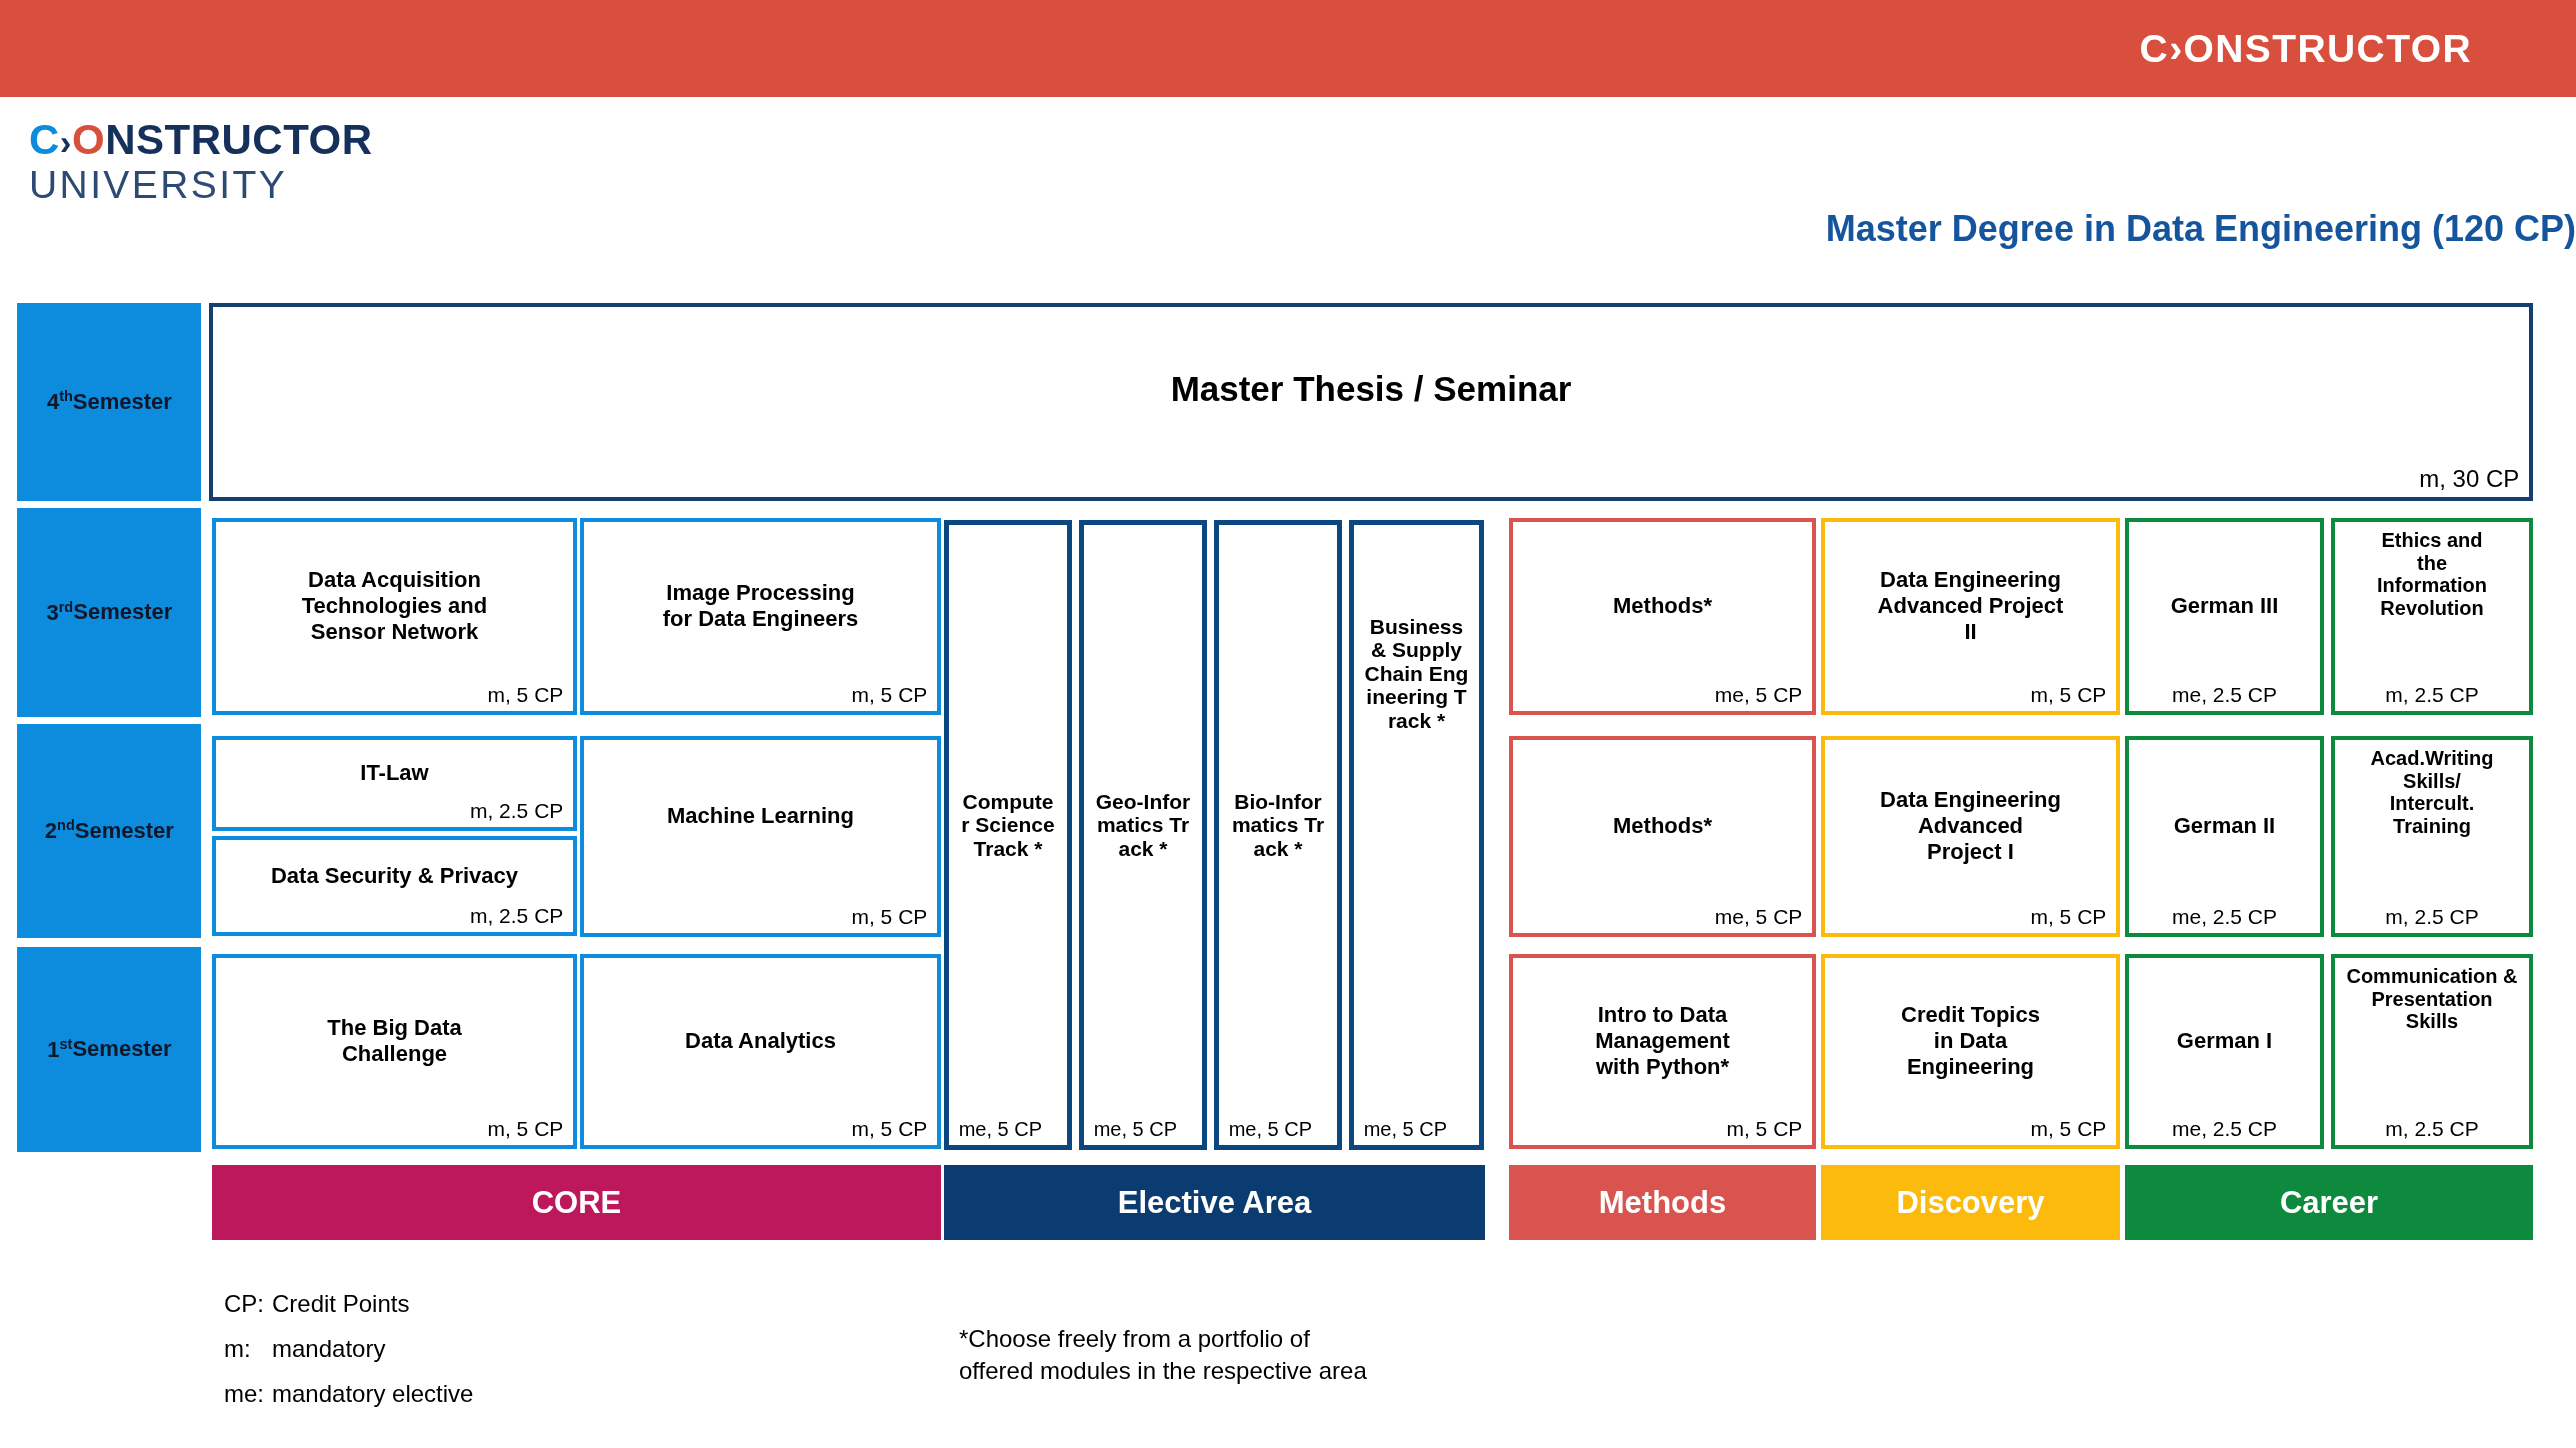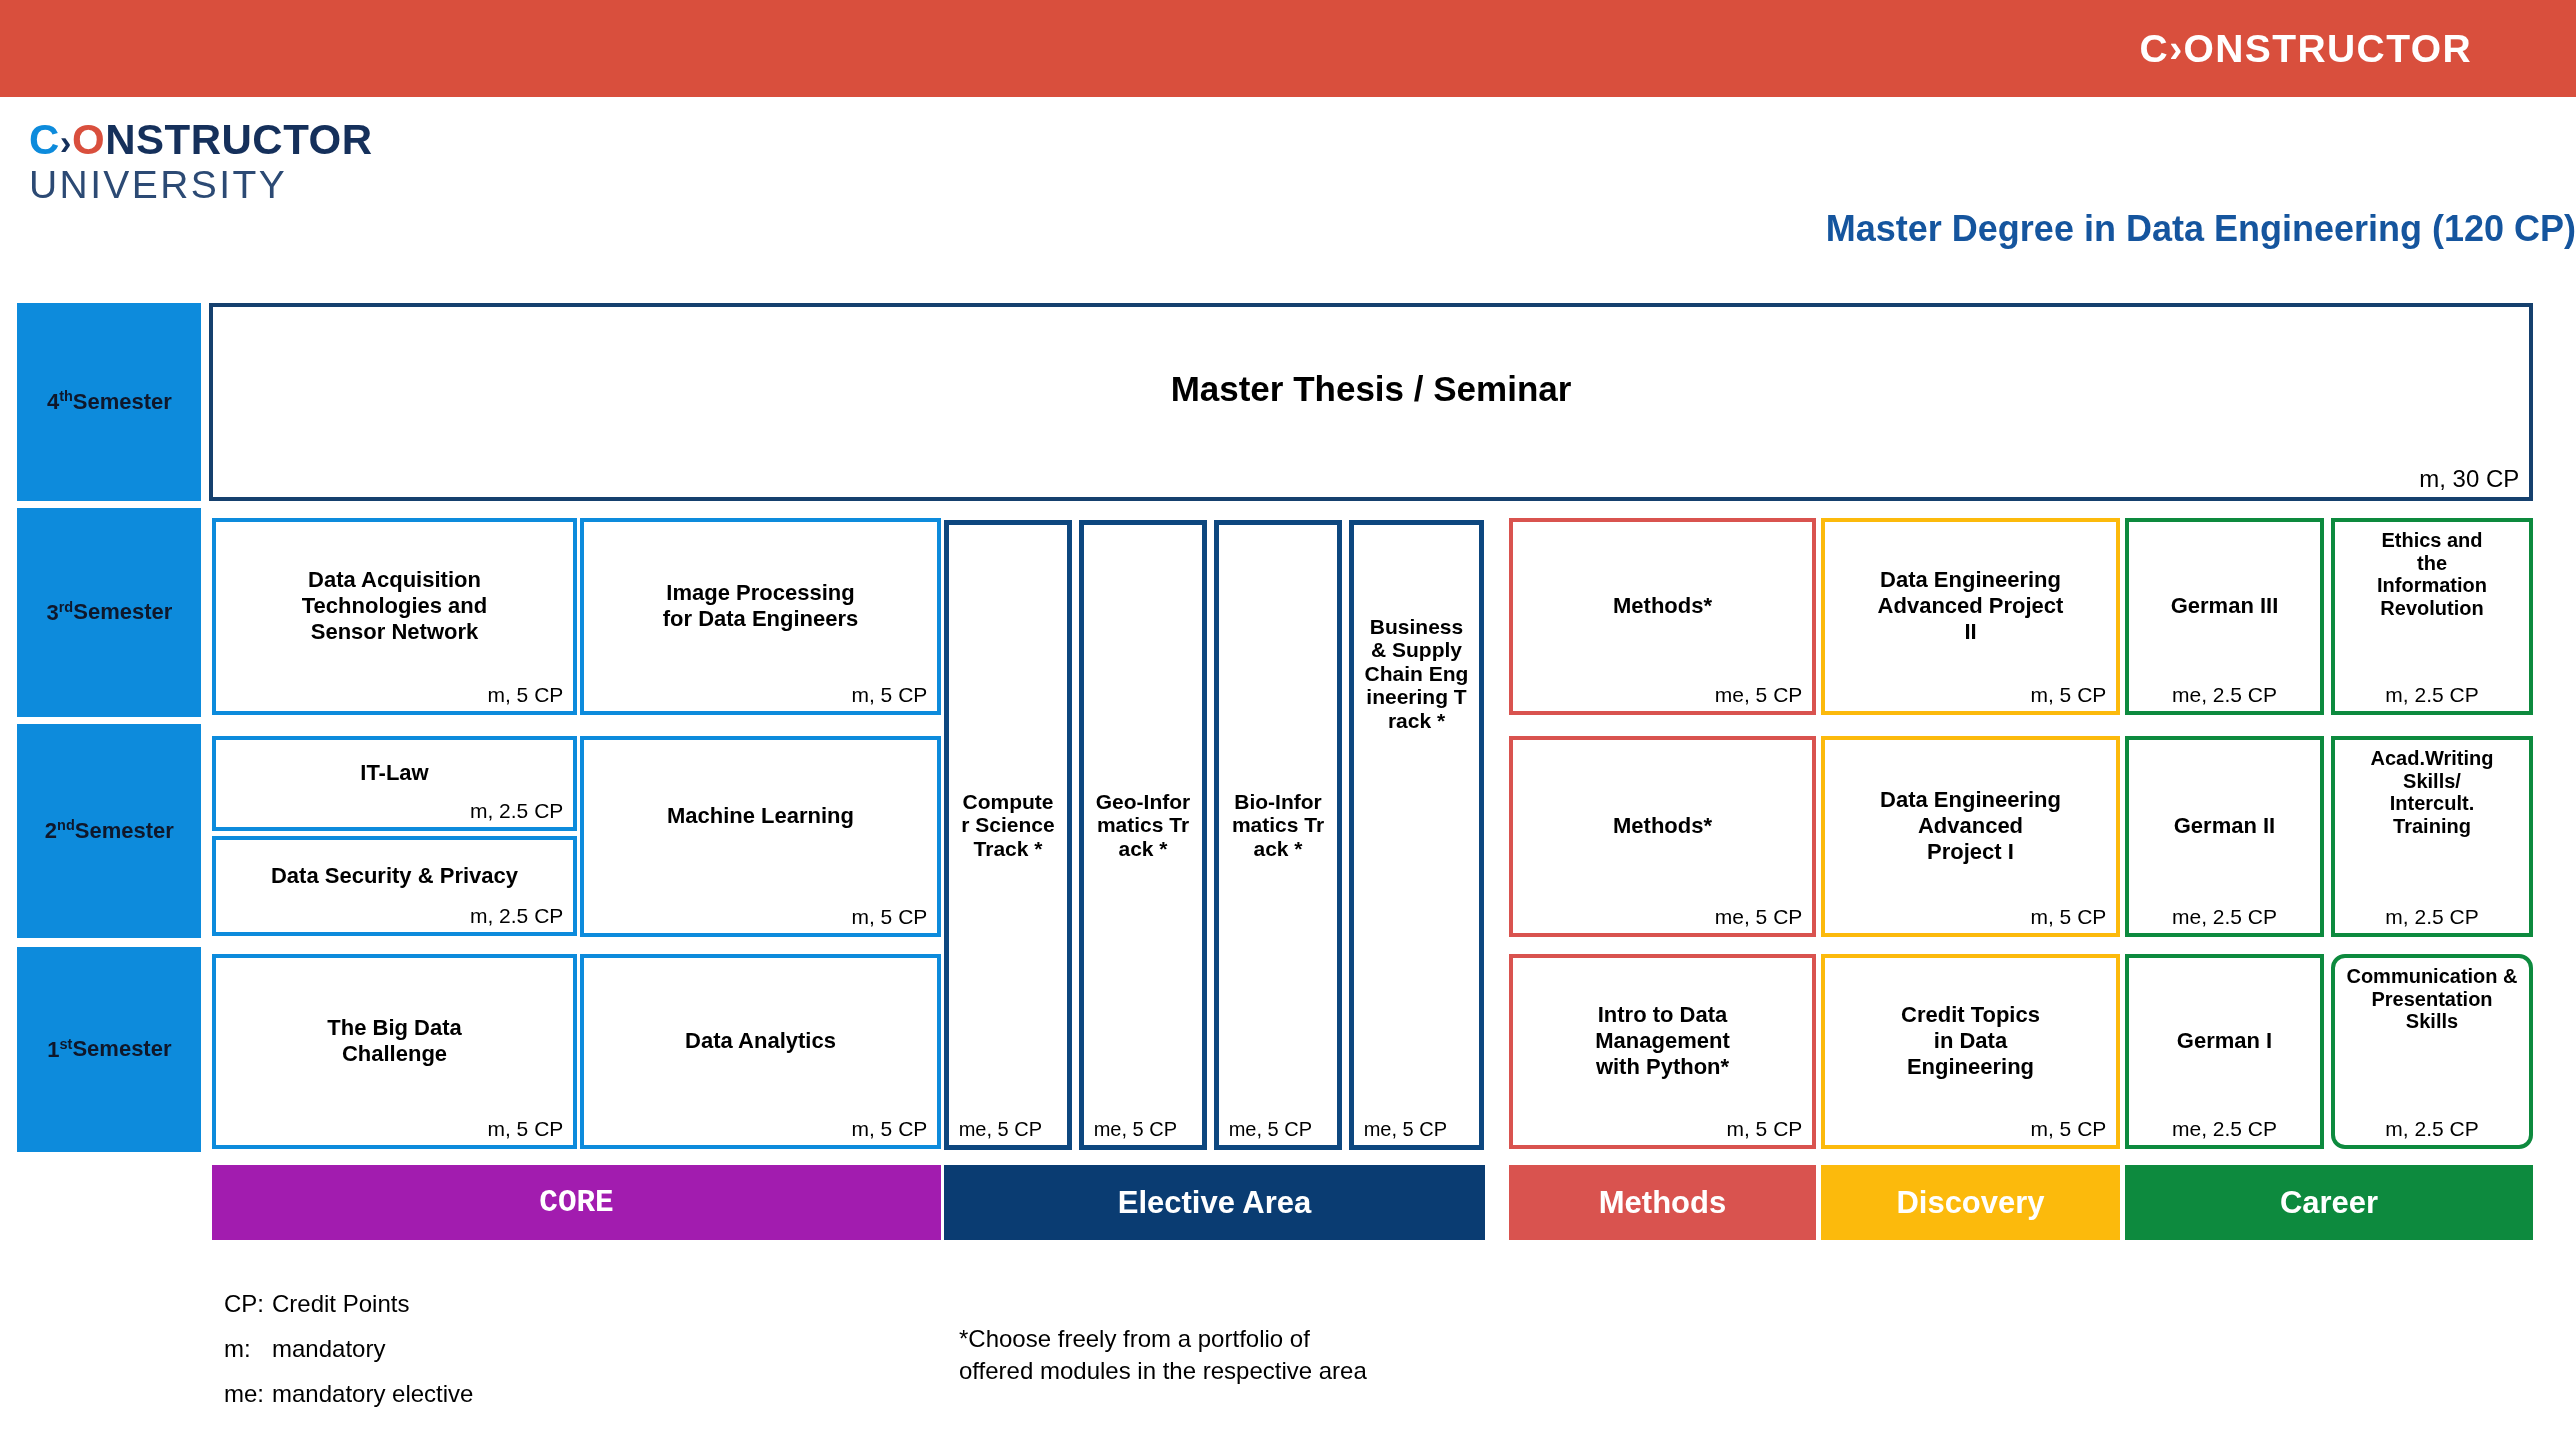--- a/index.html
+++ b/index.html
@@ -94,21 +94,21 @@
   .tight .card-cp { font-size: 21px; }
 
   .cp-center .card-cp { text-align: center; }
   .t-top .card-title { align-items: flex-start; }
 
   
   .bar {
     position: absolute; display: flex; align-items: center; justify-content: center;
     color: #ffffff; font-size: 31px; font-weight: bold;
   }
-  .b-core   { background: #a21caf; font-family: Liberation Mono, monospace; }
+  .b-core   { background: #be185d; }
   .b-elect  { background: #0a3c72; }
   .b-meth   { background: #d9534f; }
   .b-disc   { background: #fcba0c; }
   .b-career { background: #0d8a3e; }
 
   
   .legend { position: absolute; font-size: 24px; color: #000; line-height: 1.0; white-space: nowrap; }
   .legend-left  { left: 224px; top: 1292px; }
   .legend-left div { margin-bottom: 21px; }
   .legend-left .k { display: inline-block; width: 48px; }
@@ -262,21 +262,21 @@
 Revolution</div>
       <div class="card-cp">m, 2.5 CP</div>
     </div>
     <div class="card c-career tight t-top cp-center" style="left:2331px; top:736px; width:202px; height:201px;">
       <div class="card-title">Acad.Writing
 Skills/
 Intercult.
 Training</div>
       <div class="card-cp">m, 2.5 CP</div>
     </div>
-    <div class="card c-career tight t-top cp-center" style="left:2331px; top:954px; width:202px; height:195px;border-radius:14px;">
+    <div class="card c-career tight t-top cp-center" style="left:2331px; top:954px; width:202px; height:195px;">
       <div class="card-title">Communication &amp;
 Presentation
 Skills</div>
       <div class="card-cp">m, 2.5 CP</div>
     </div>
 
     <div class="bar b-core" style="left:212px; top:1165px; width:729px; height:75px;">
       <span>CORE</span>
     </div>
     <div class="bar b-elect" style="left:944px; top:1165px; width:541px; height:75px;">

